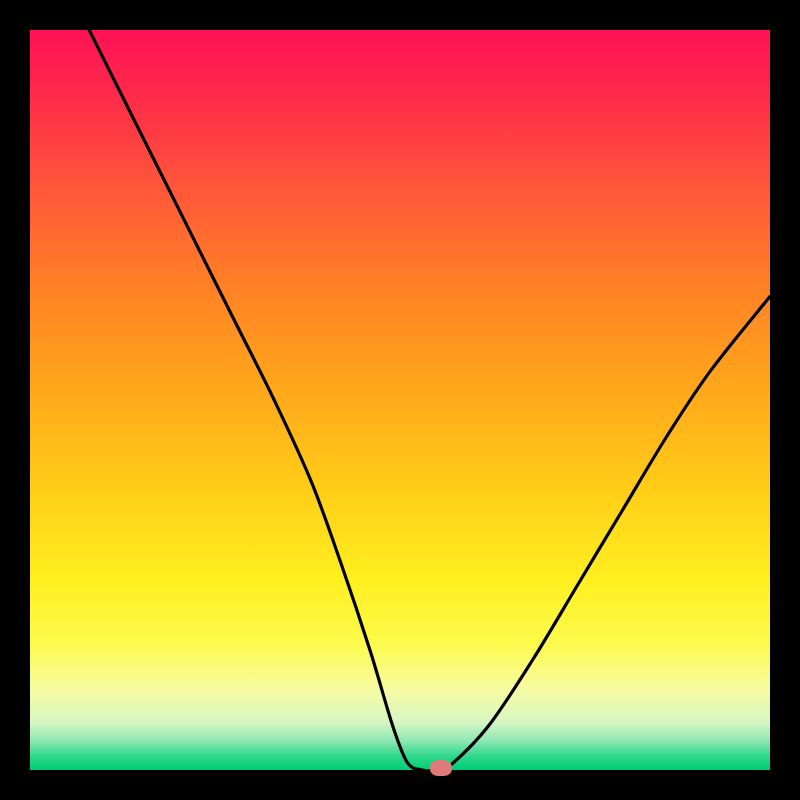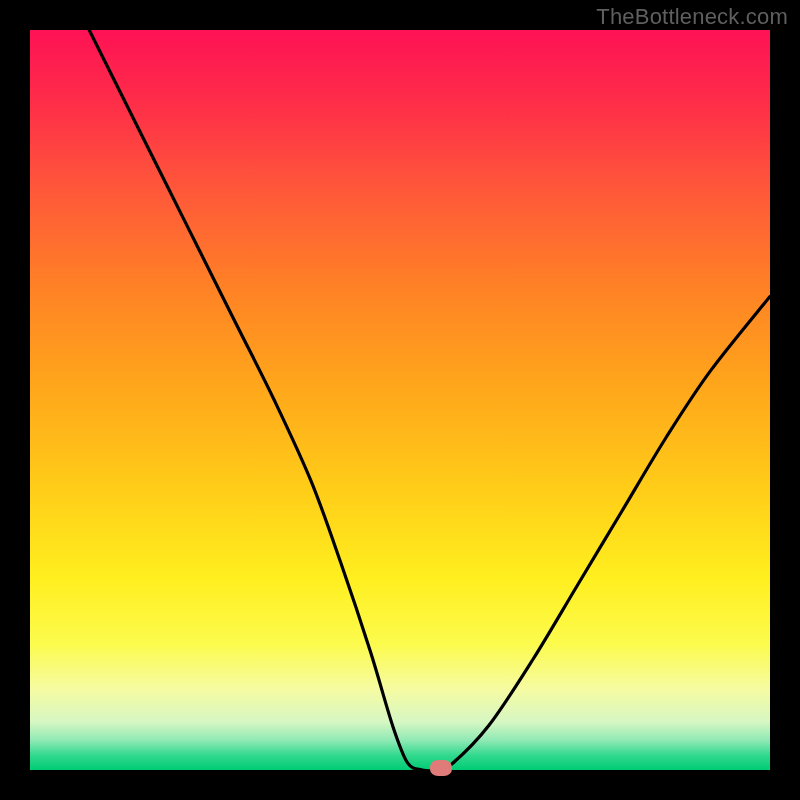--- a/index.html
+++ b/index.html
@@ -64,21 +64,20 @@
     border-radius: 8px / 7px;
     background: #df7b78;
     transform: translate(-50%, -50%);
     z-index: 5;
   }
 </style>
 </head>
 <body>
 
 <div class="frame">
-  <div class="watermark">TheBottleneck.com</div>
 
   <div class="plot">
     <svg viewBox="0 0 740 740" preserveAspectRatio="none">
       <path d="M 59.20 0.00 C 64.13 9.87, 76.47 34.53, 88.80 59.20 C 101.13 83.87, 119.63 120.87, 133.20 148.00 C 146.77 175.13, 157.87 197.33, 170.20 222.00 C 182.53 246.67, 194.87 271.33, 207.20 296.00 C 219.53 320.67, 231.87 344.10, 244.20 370.00 C 256.53 395.90, 270.10 424.27, 281.20 451.40 C 292.30 478.53, 300.93 504.43, 310.80 532.80 C 320.67 561.17, 331.77 594.47, 340.40 621.60 C 349.03 648.73, 356.43 677.10, 362.60 695.60 C 368.77 714.10, 372.47 725.20, 377.40 732.60 C 382.33 740.00, 387.27 738.77, 392.20 740.00 C 397.13 741.23, 402.07 740.99, 407.00 740.00 C 411.93 739.01, 413.17 741.48, 421.80 734.08 C 430.43 726.68, 445.23 713.11, 458.80 695.60 C 472.37 678.09, 488.40 652.43, 503.20 629.00 C 518.00 605.57, 532.80 579.67, 547.60 555.00 C 562.40 530.33, 577.20 505.67, 592.00 481.00 C 606.80 456.33, 621.60 430.43, 636.40 407.00 C 651.20 383.57, 663.53 363.83, 680.80 340.40 C 698.07 316.97, 730.13 278.73, 740.00 266.40" fill="none" stroke="#000000" stroke-width="3.2" stroke-linecap="round" stroke-linejoin="round"></path>
     </svg>
     <div class="marker" style="left: 411.44px; top: 737.78px; background: rgb(223, 123, 120);"></div>
   </div>
 </div>
 
 </body></html>

